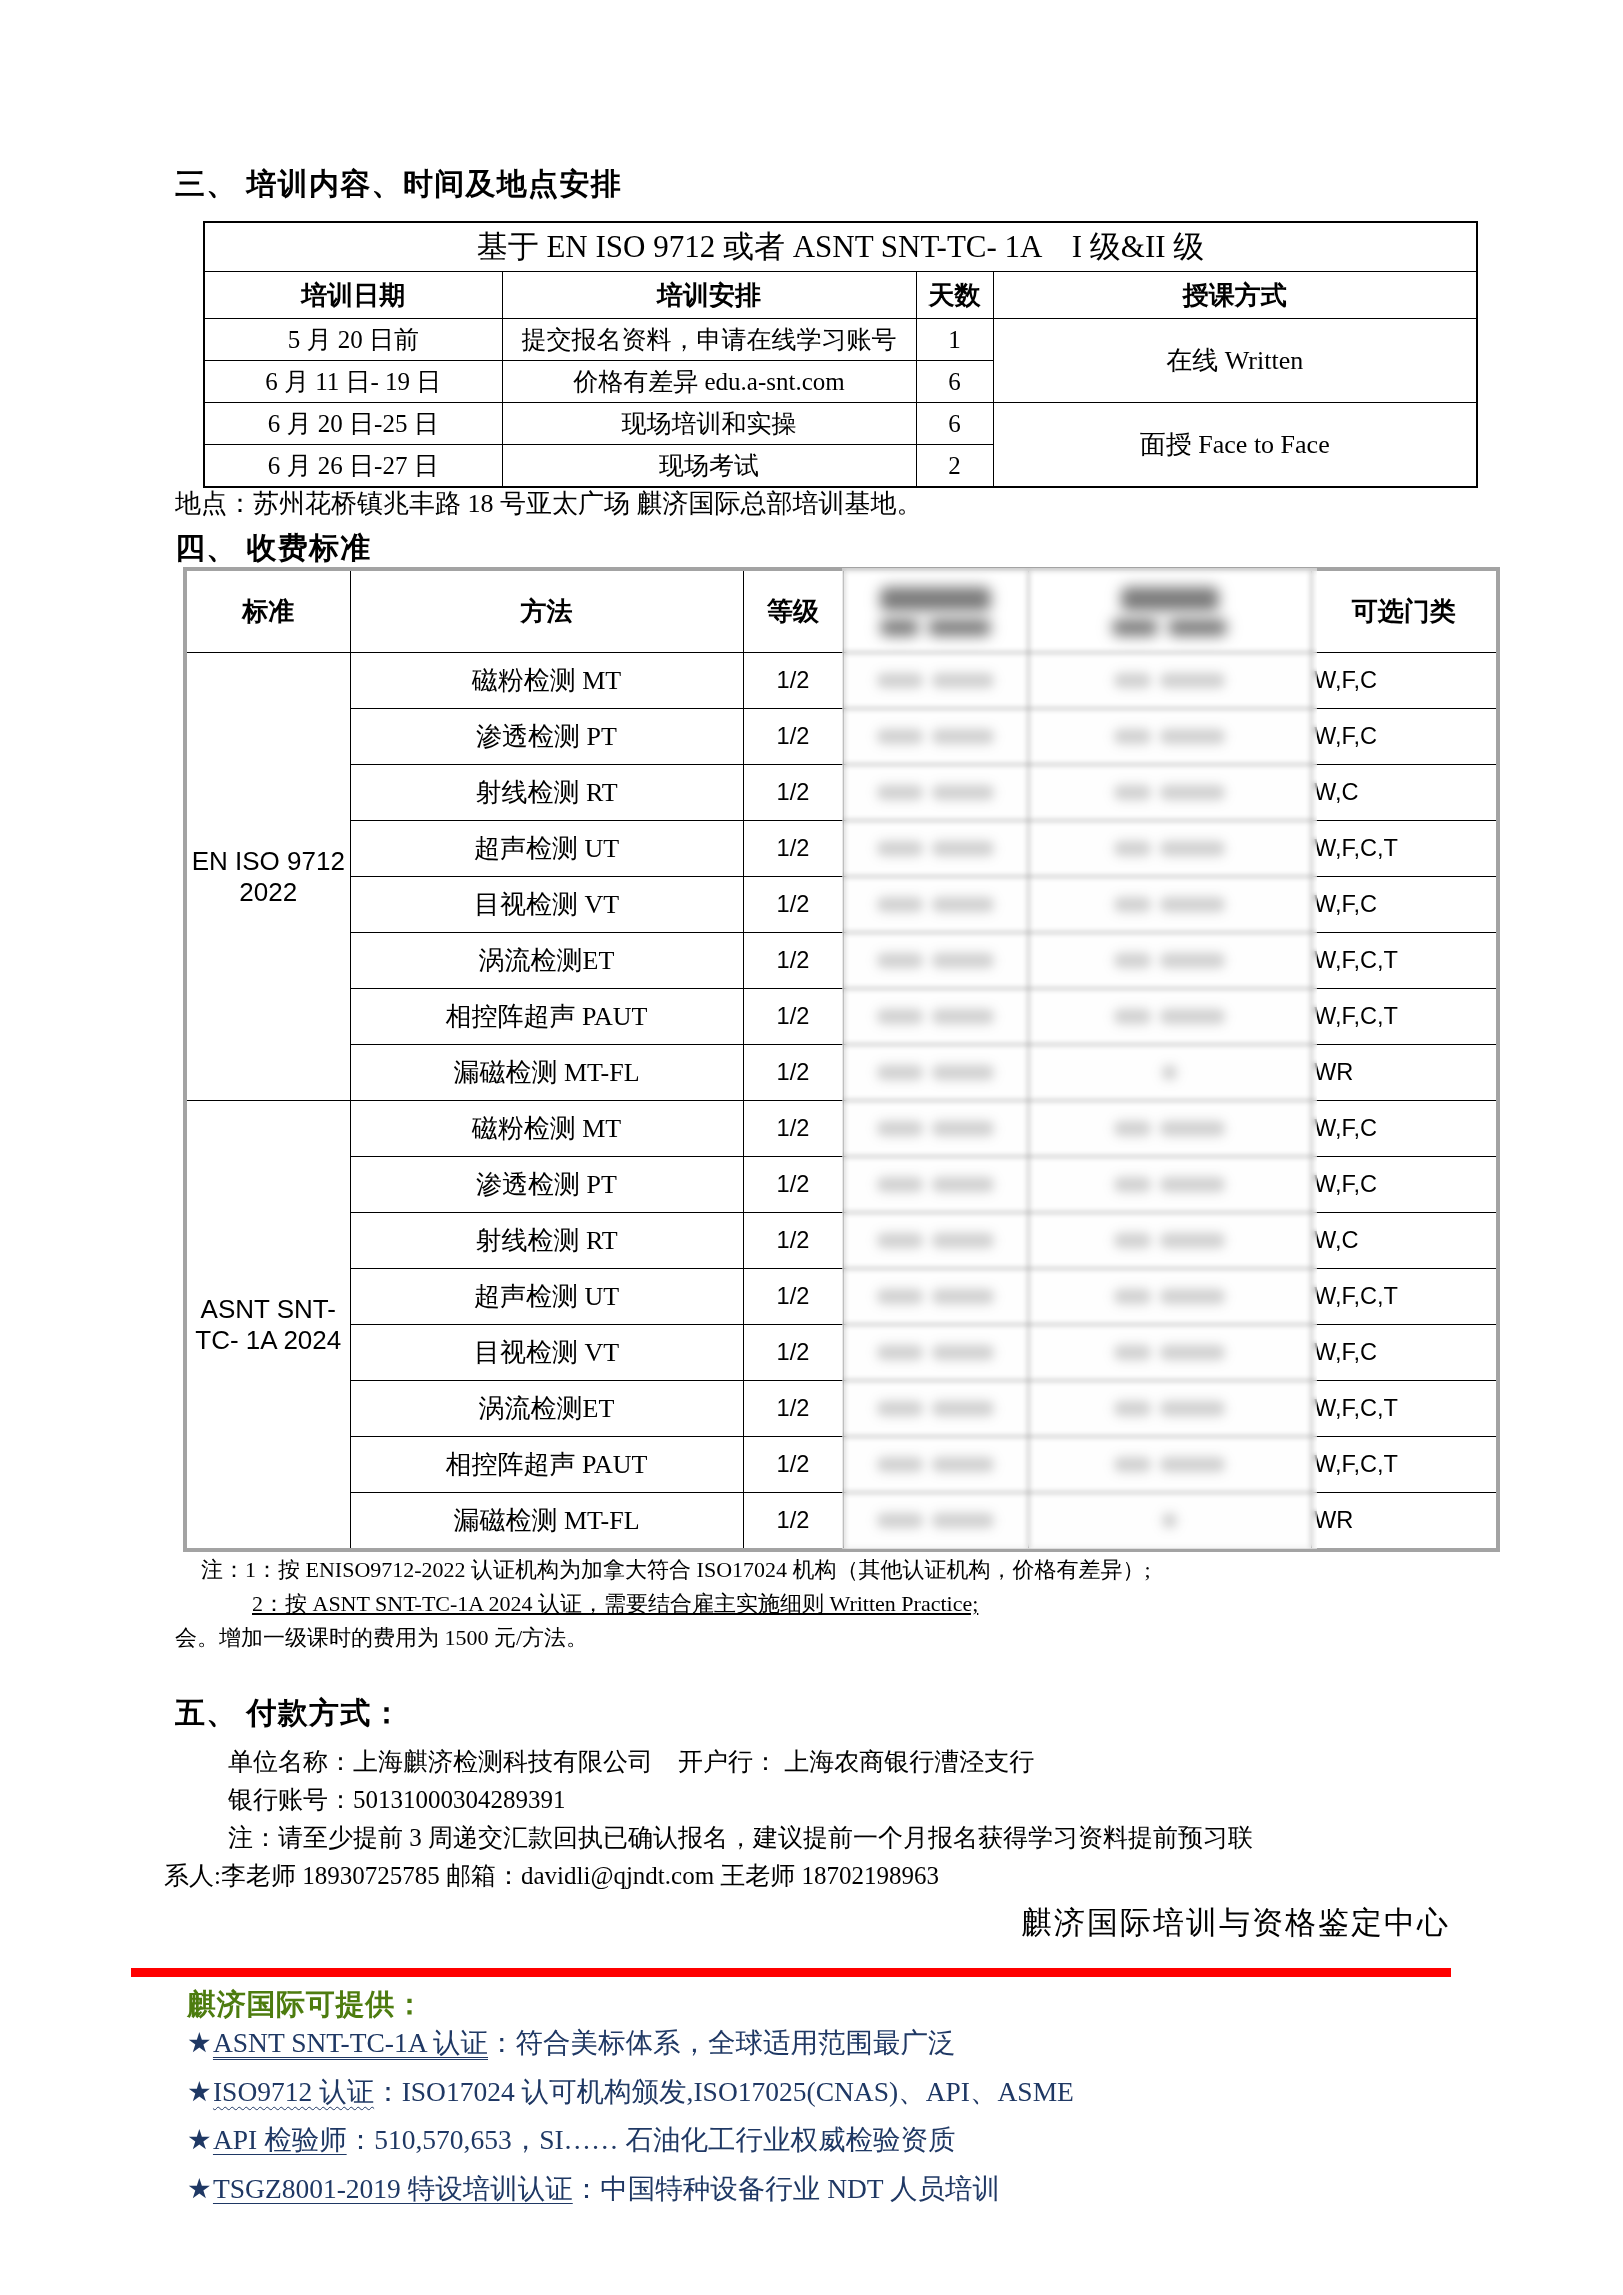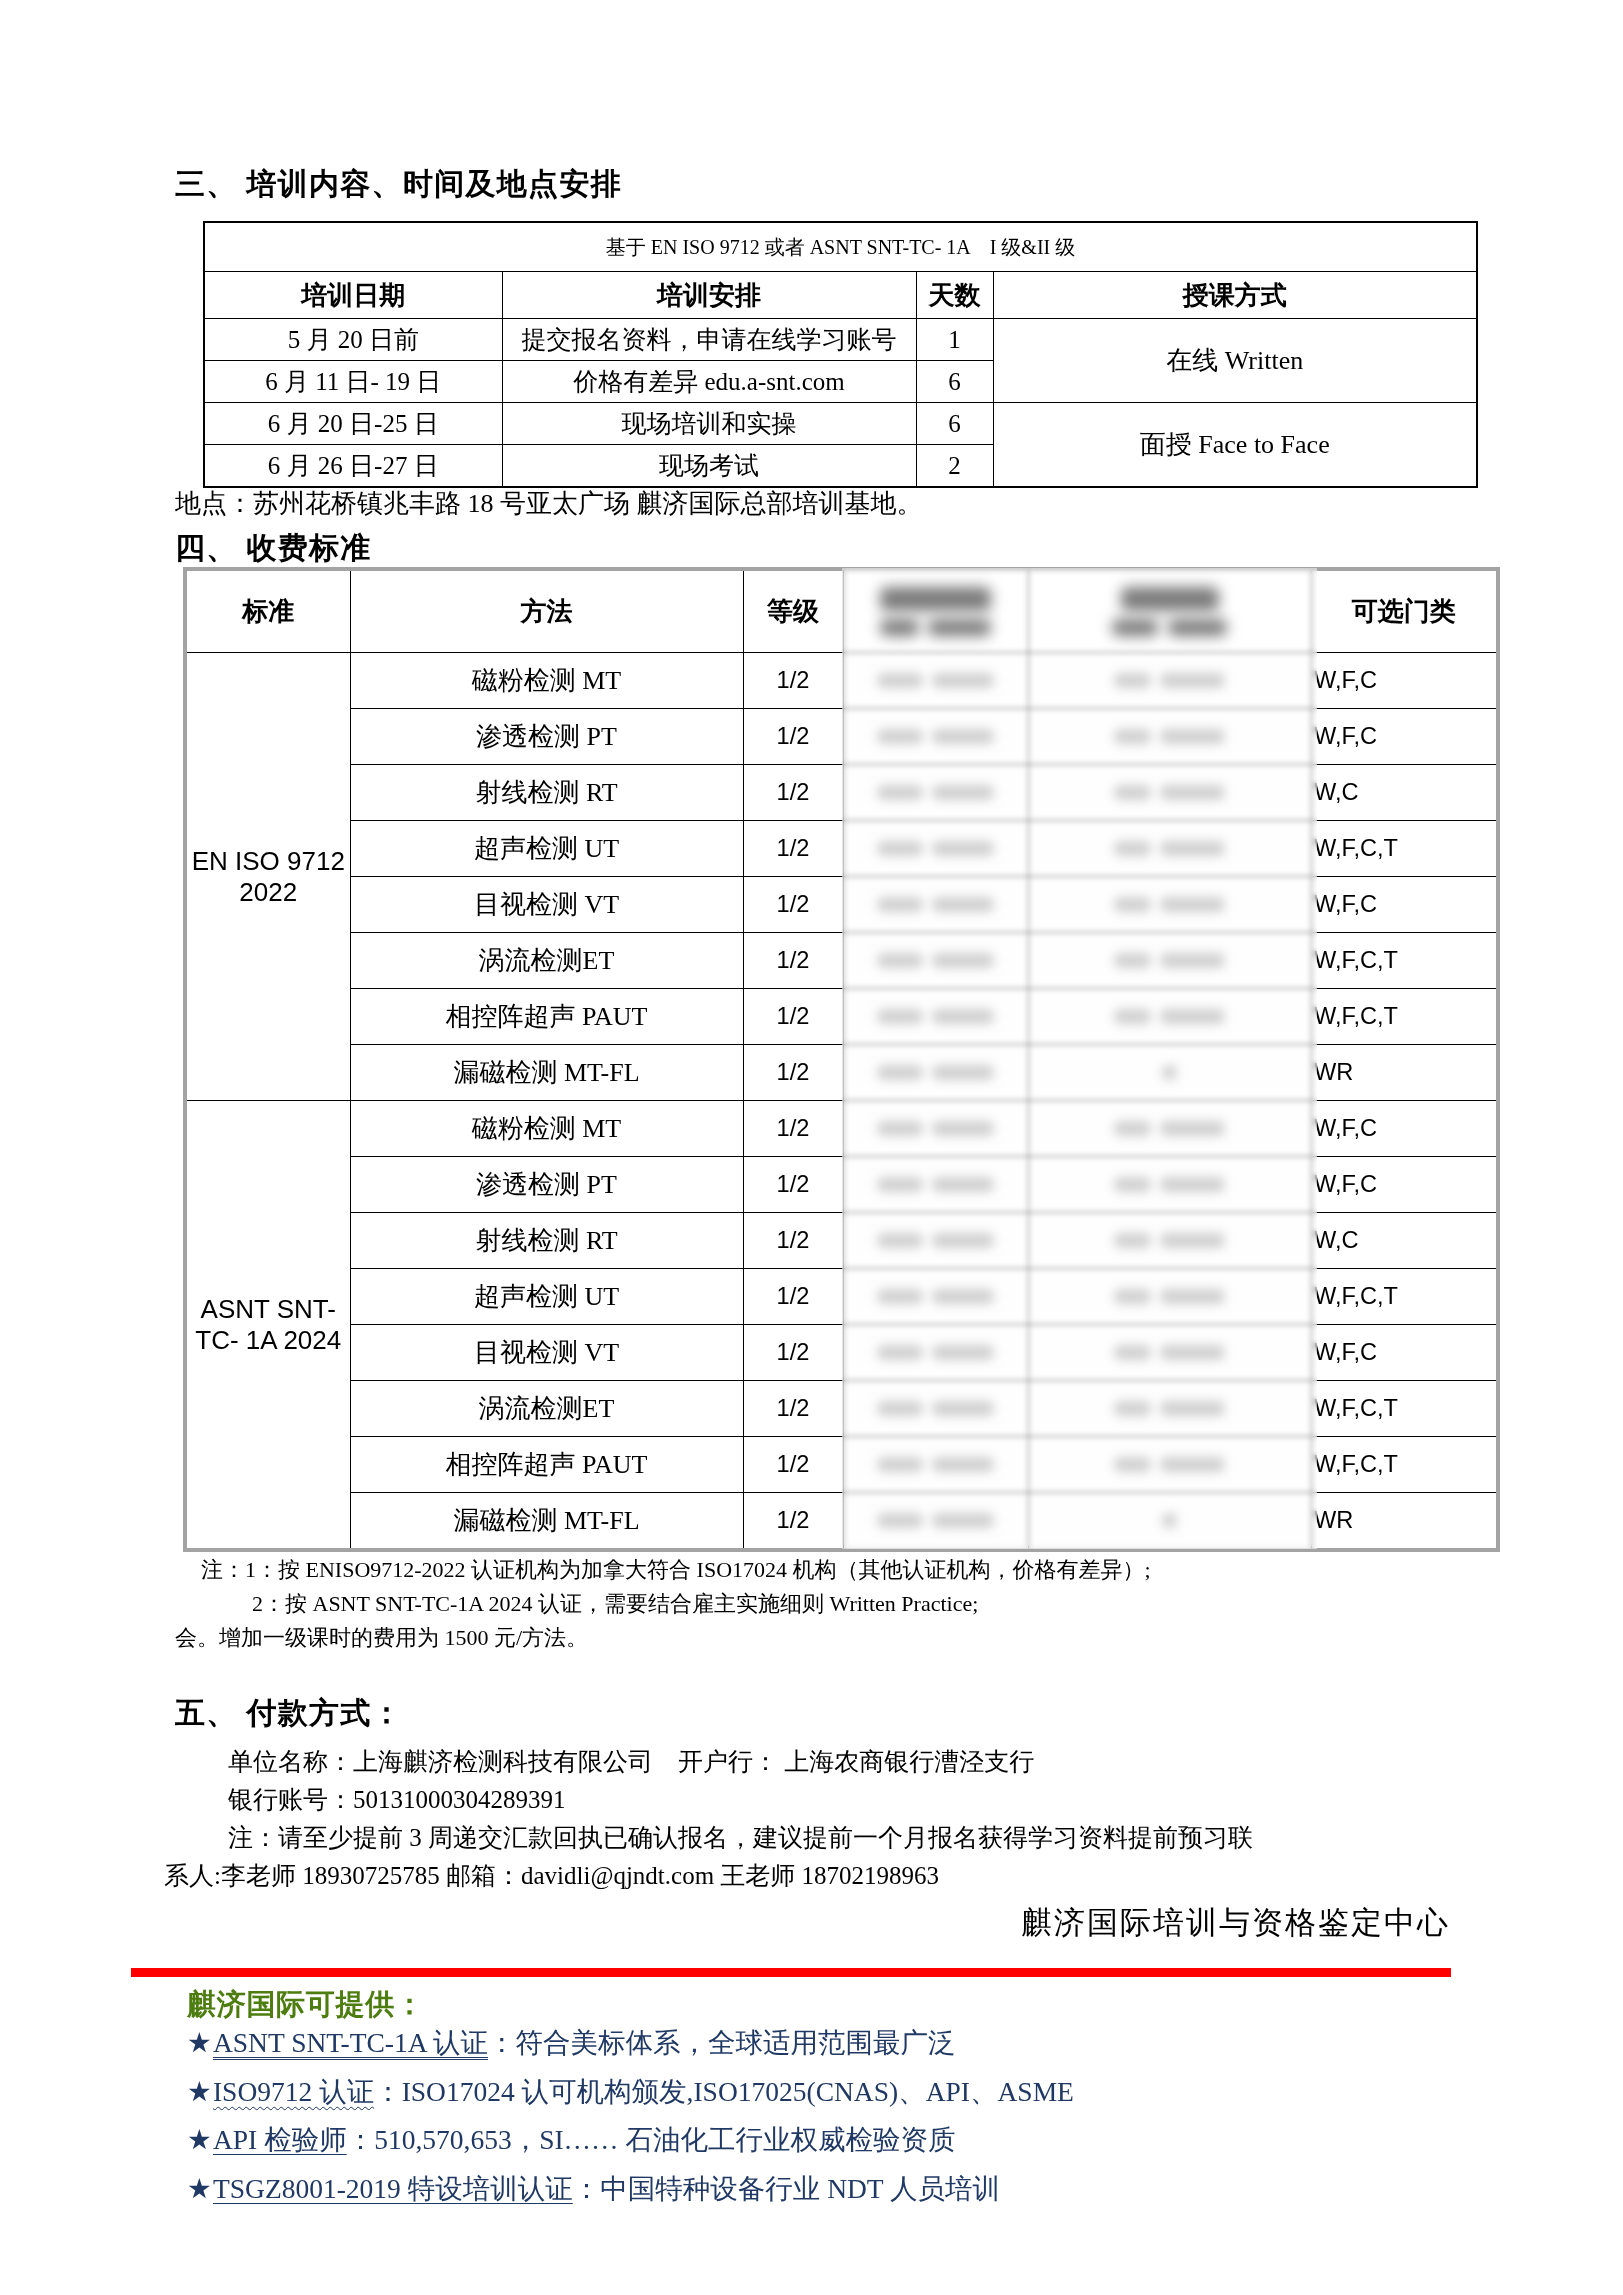--- a/index.html
+++ b/index.html
@@ -11,21 +11,21 @@
     font-family:"Liberation Serif","DejaVu Serif",serif;
     overflow:hidden;
   }
   .abs{position:absolute;}
   .h-sec{font-size:30px;font-weight:bold;letter-spacing:1.3px;}
 
   
   #schedule-table{position:absolute;left:203px;top:221px;width:1273px;border-collapse:collapse;table-layout:fixed;}
   #schedule-table td,#schedule-table th{border:1.3px solid #000;text-align:center;vertical-align:middle;padding:0;overflow:hidden;}
   #schedule-table{border:2px solid #000;}
-  .t1-banner{font-size:20px;height:48px;}
+  .t1-banner{font-size:31px;height:48px;}
   .t1-head{font-size:26px;font-family:"Liberation Sans","DejaVu Sans",sans-serif;font-weight:bold;height:46px;}
   .t1-cell{font-size:25px;height:41px;}
   .t1-mode{font-size:26px;}
 
   #location-line{left:175px;top:486px;font-size:26px;}
 
   #sec3-heading{left:175px;top:164px;}
   #sec4-heading{left:175px;top:528px;}
   #sec5-heading{left:175px;top:1693px;}
 
@@ -44,21 +44,21 @@
   .blob.dark{background:#1b1b1b;filter:blur(6.5px);}
   .blob.light{background:#9a9a9a;filter:blur(4.6px);opacity:.8;}
 
   #blur-overlay{position:absolute;left:842px;top:568px;width:475px;height:981px;
     background:rgba(255,255,255,0.42);backdrop-filter:blur(2.6px);pointer-events:none;}
 
   
   #notes{left:175px;top:1553px;width:1329px;font-size:22px;line-height:34px;}
   .ind0{padding-left:0;}
   .ind1{padding-left:26px;}
-  .ind2{padding-left:77px;}
+  .ind2{padding-left:77px;text-decoration:underline;}
 
   
   #pay-company{left:228px;top:1745px;font-size:25px;}
   #pay-account{left:228px;top:1783px;font-size:25px;}
   #pay-note{left:228px;top:1821px;font-size:25px;}
   #pay-contact{left:164px;top:1859px;font-size:25px;}
   #signature{right:173px;top:1902px;font-size:31px;letter-spacing:2px;}
 
   
   #red-bar{left:131px;top:1968px;width:1320px;height:9.2px;background:#FF0000;}

